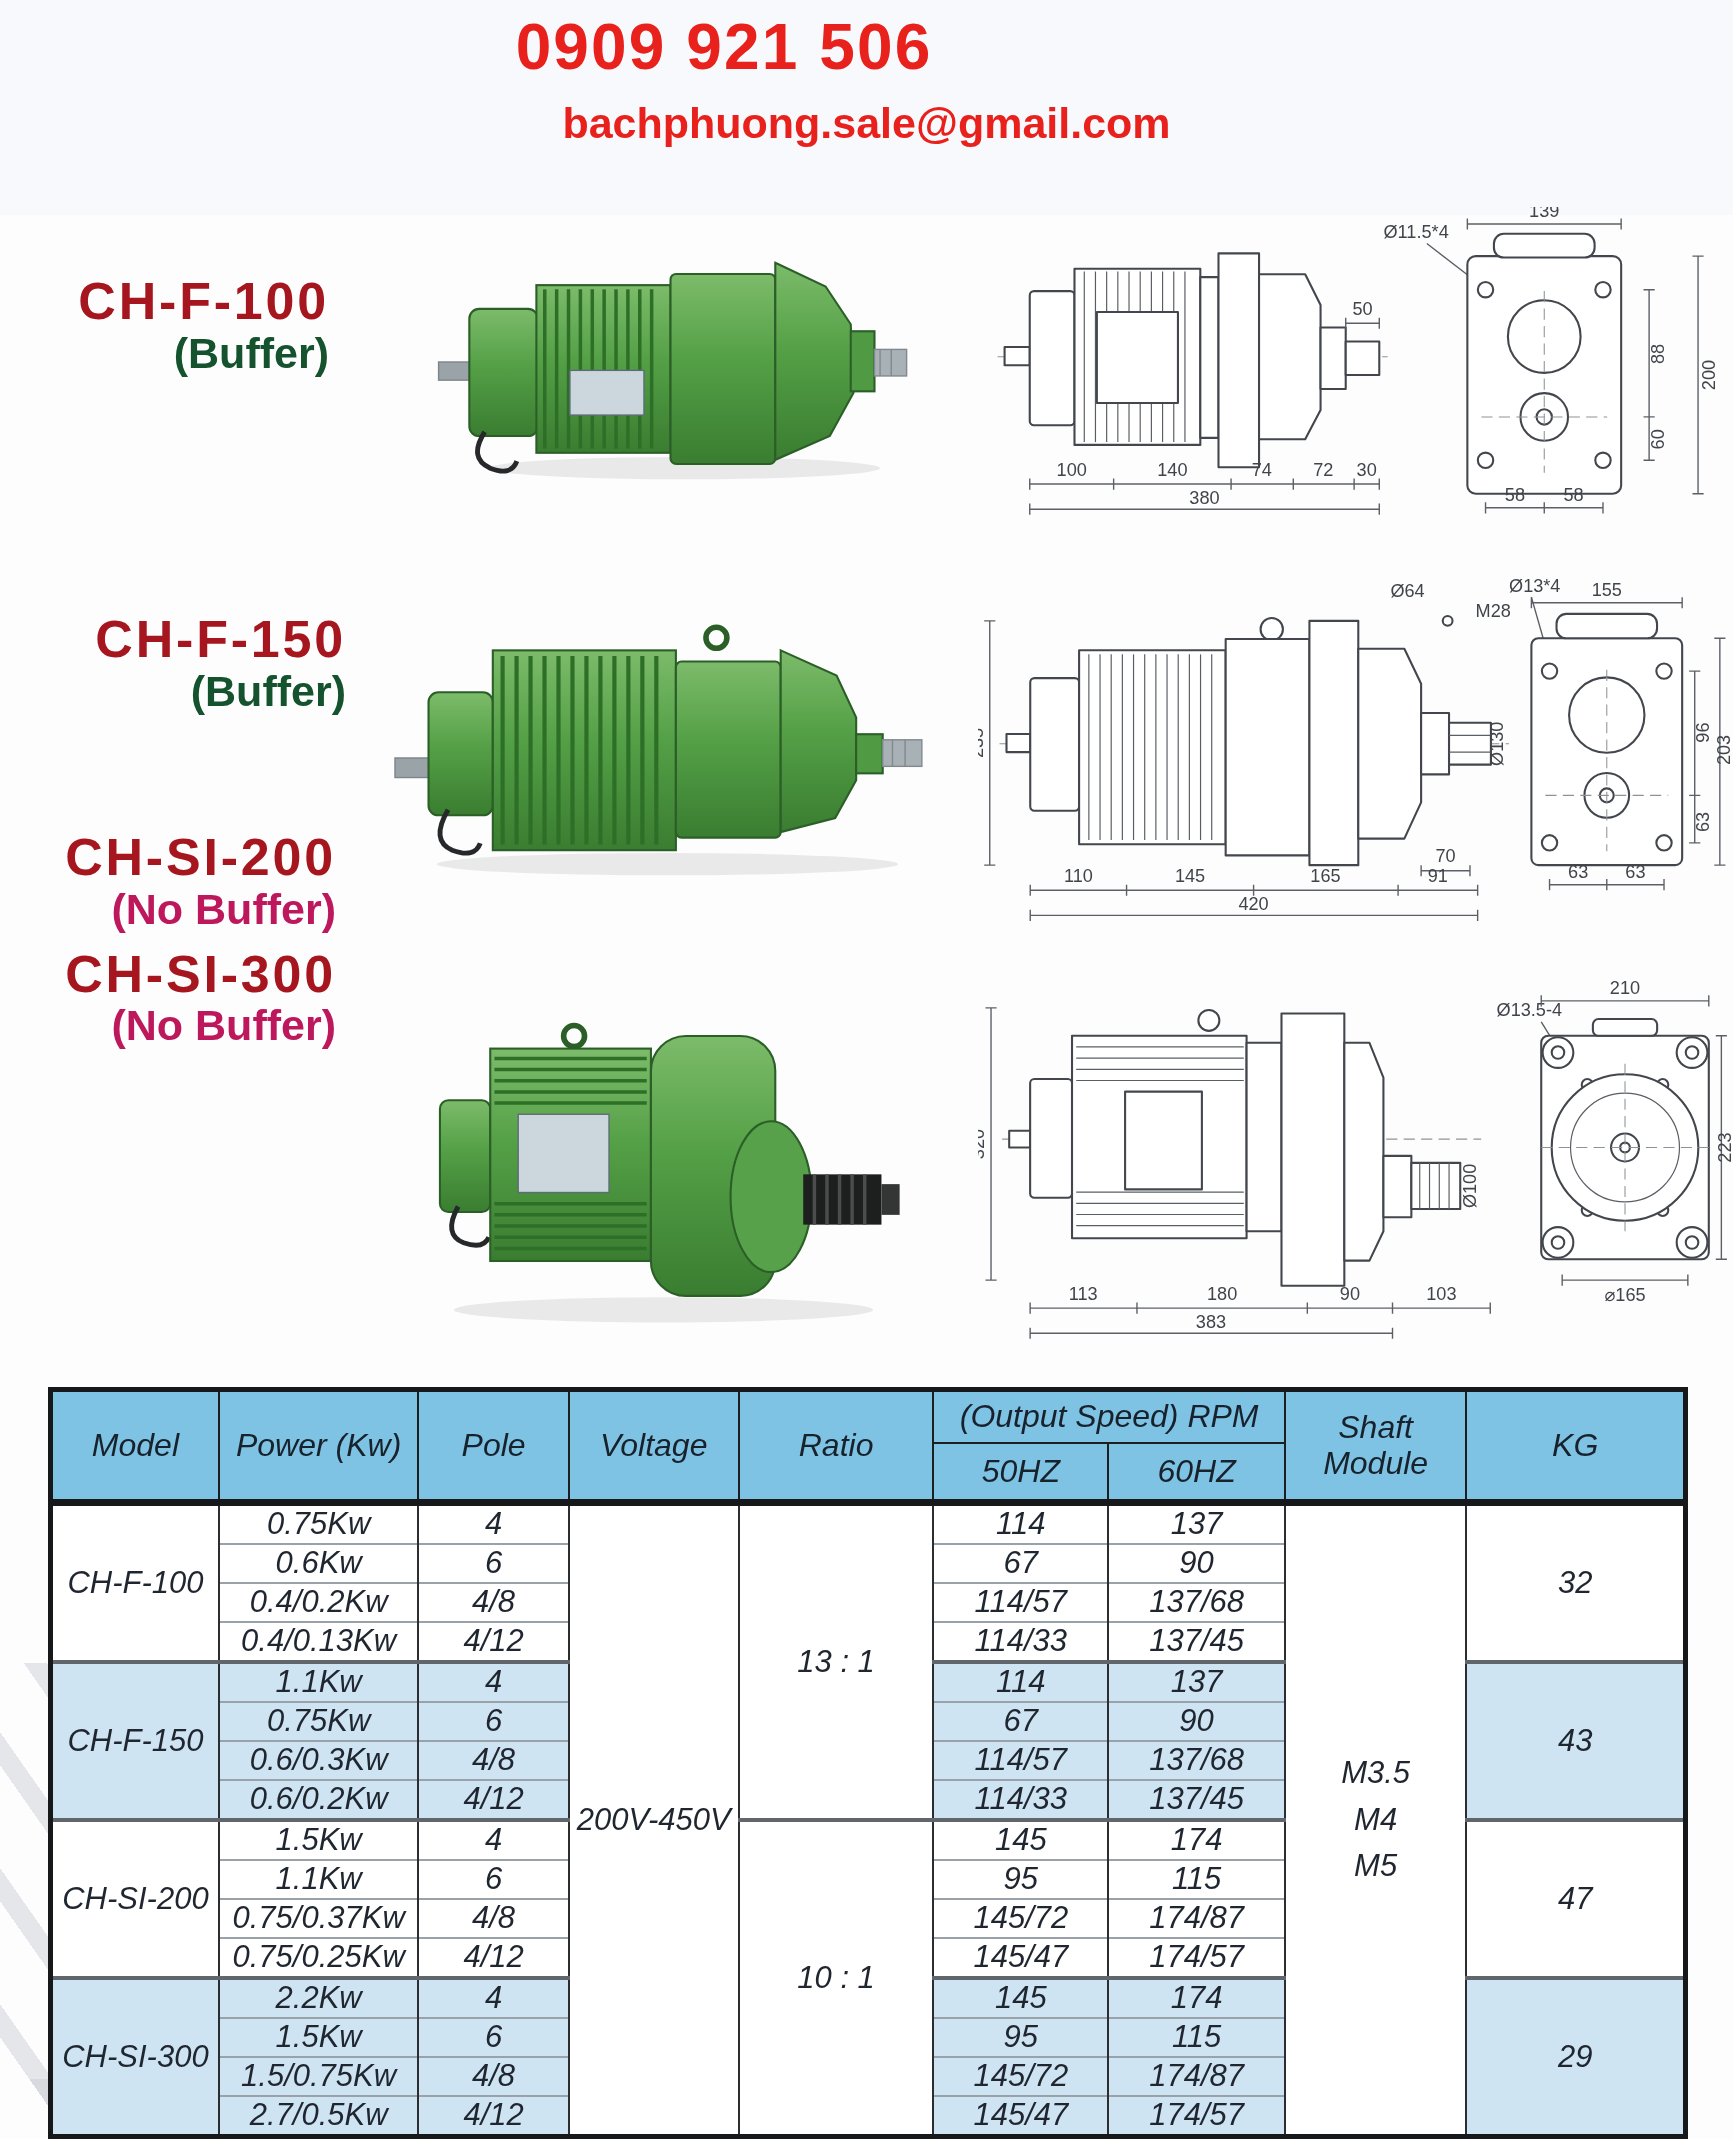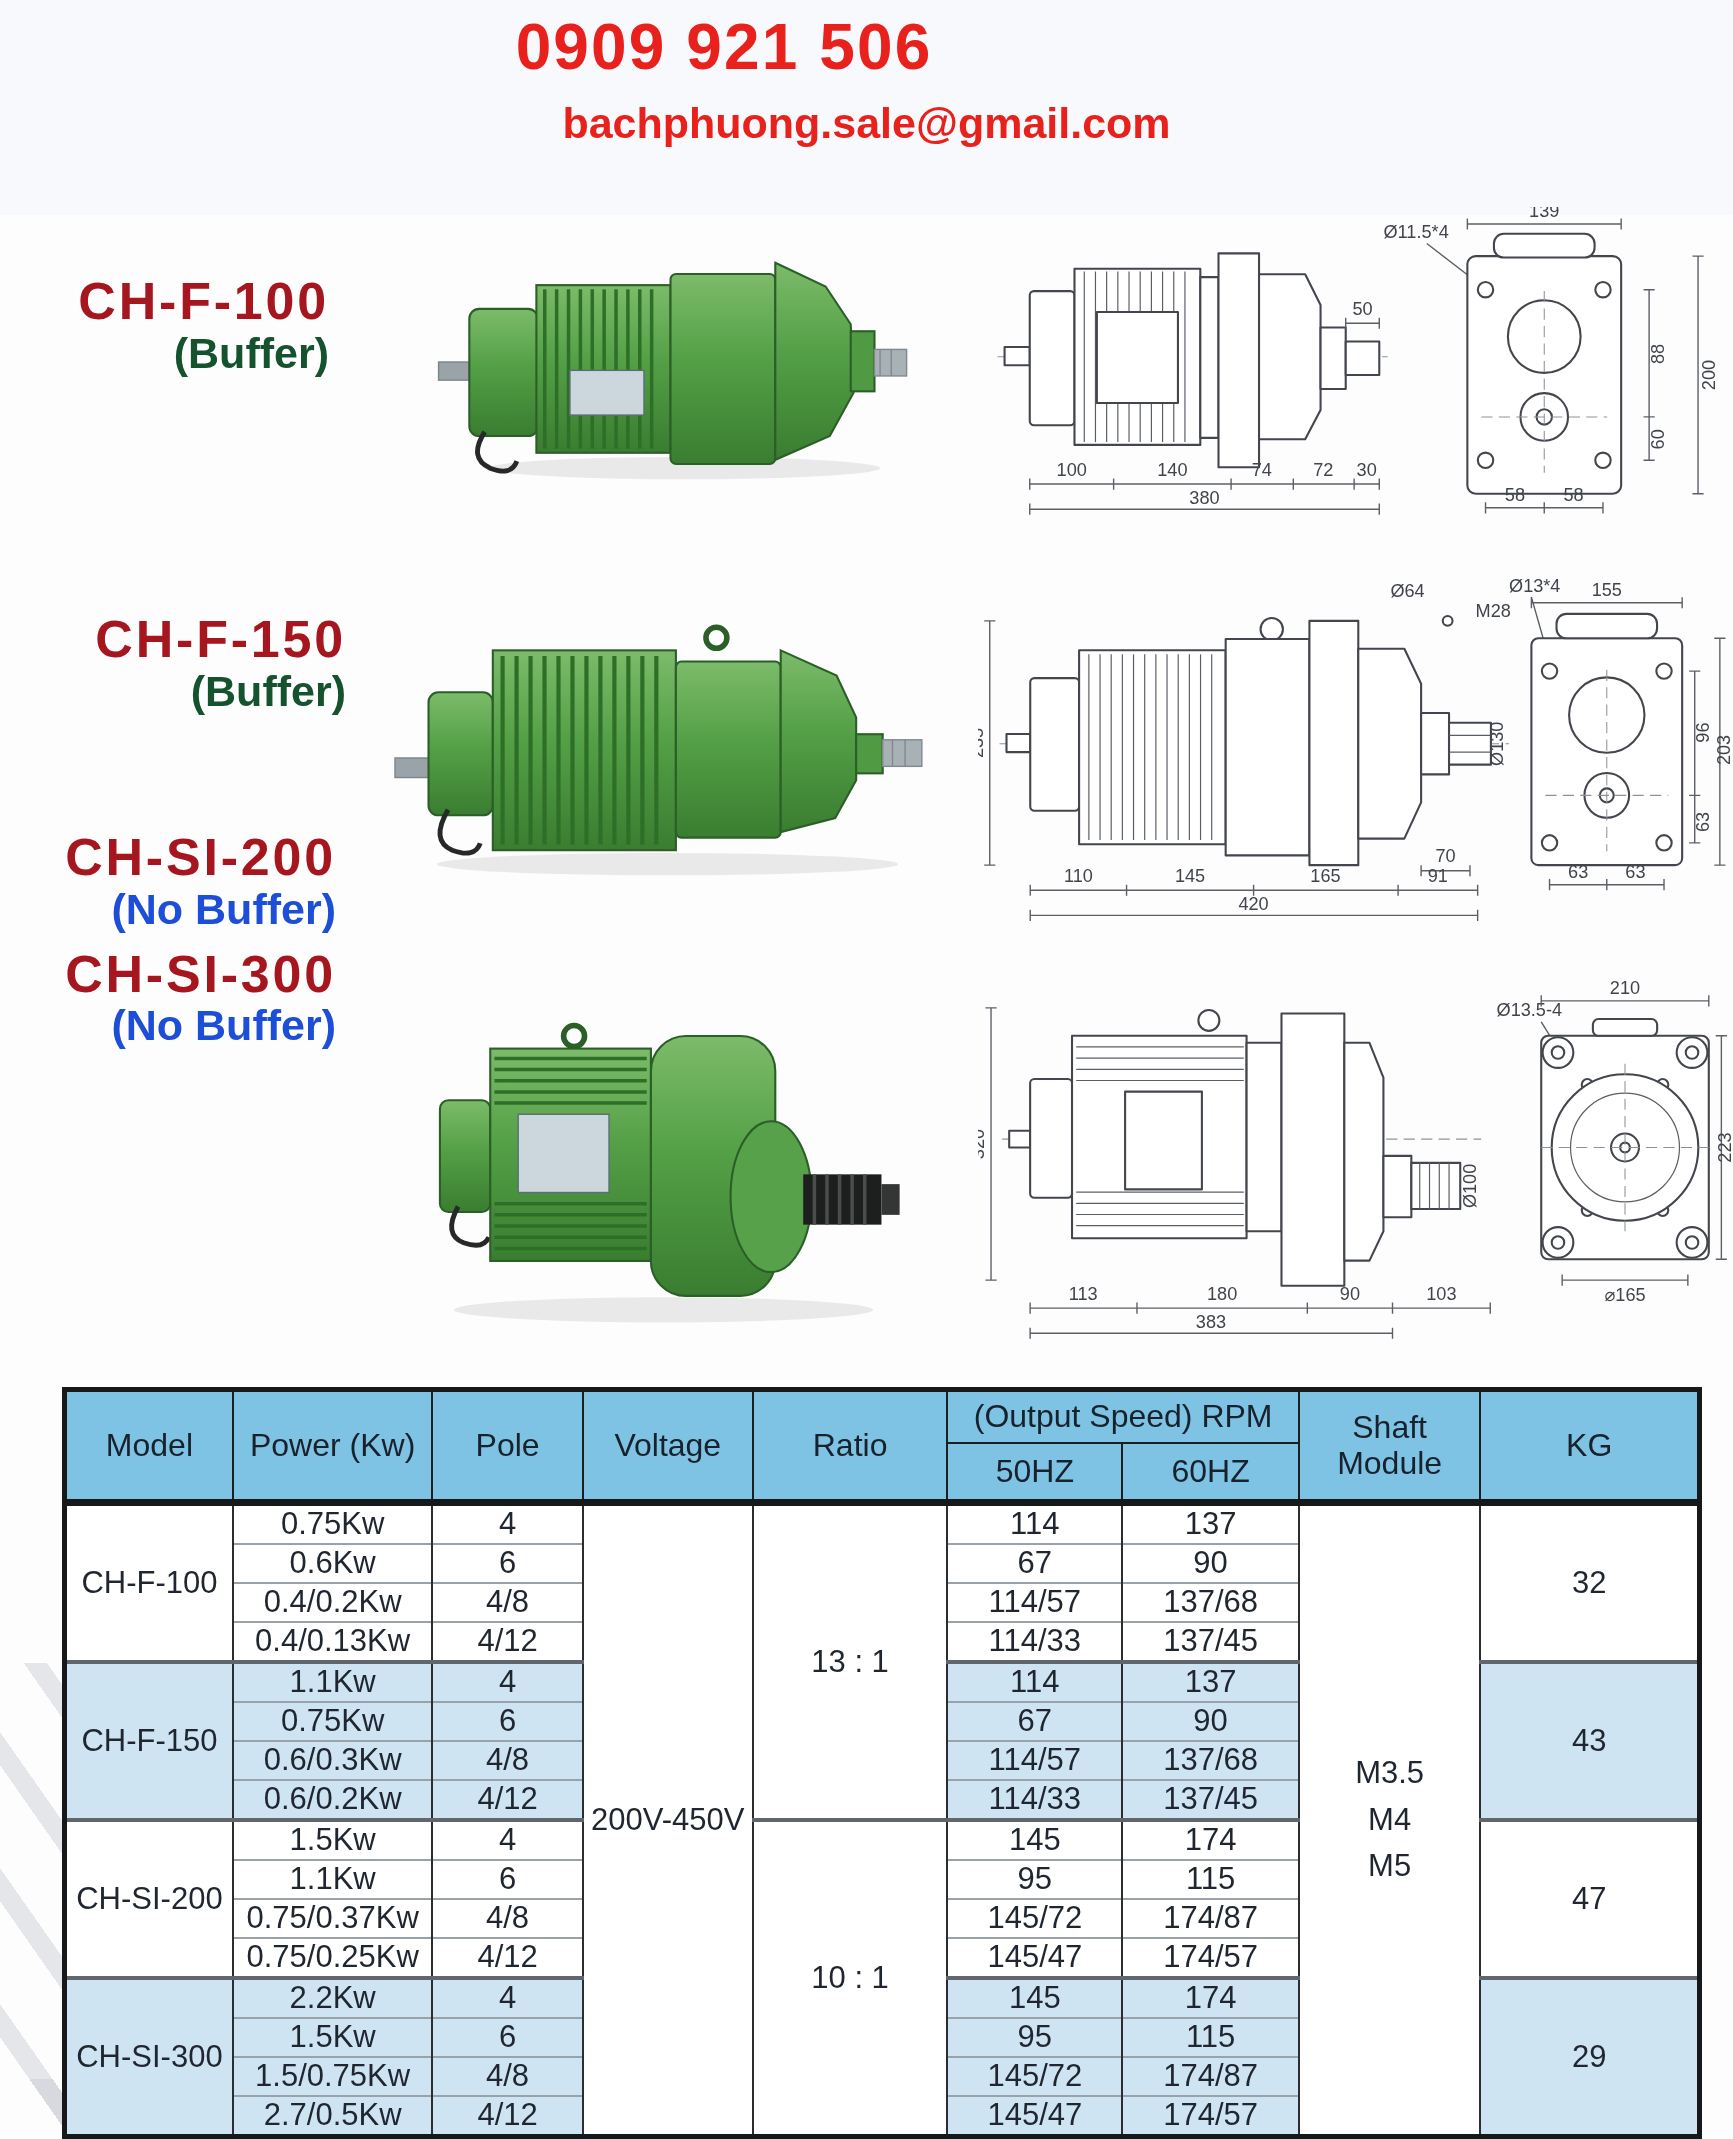--- a/index.html
+++ b/index.html
@@ -15,35 +15,35 @@
 
   .phone{position:absolute;left:0;top:9.8px;width:1448px;text-align:center;
     font-size:64px;font-weight:700;color:#e8211d;letter-spacing:2.1px;}
   .email{position:absolute;left:0;top:99px;width:1733px;text-align:center;
     font-size:43px;font-weight:700;color:#e8211d;}
 
   .plabel{position:absolute;text-align:right;}
   .pmodel{font-size:52px;font-weight:600;color:#a6161f;letter-spacing:2.8px;line-height:1.05;}
   .psub{font-size:43px;font-weight:600;line-height:1.15;}
   .psub.red{color:#14532d;}
-  .psub.blue{color:#1d4ed8;}
+  .psub.blue{color:#be185d;}
 
   .abs{position:absolute;}
   svg text{font-family:"Liberation Sans",sans-serif;}
   .ln{fill:none;stroke:#43474d;stroke-width:3;stroke-linejoin:round;}
   .tn{fill:none;stroke:#5a5e64;stroke-width:1.7;}
   .dm{fill:none;stroke:#5c6066;stroke-width:2;}
   .cl{fill:none;stroke:#8e9298;stroke-width:1.5;stroke-dasharray:16 9;}
   text.dt{font-size:26px;fill:#41454b;}
   .pfill{fill:#ffffff;}
 
   table.spec{
-    position:absolute;left:62px;top:1387px;width:1640px;
+    position:absolute;left:48px;top:1387px;width:1640px;
     border-collapse:collapse;table-layout:fixed;background:#0f172a;
-    font-size:31px;color:#1f2630;
+    font-size:31px;color:#1f2630;font-style:italic;
   }
   table.spec{border:5.6px solid #17181a;}
   table.spec th{
     background:#7fc3e4;font-weight:500;font-size:32px;color:#17222c;
     border-left:2.1px solid #1c1e20;padding:0;line-height:1.12;
   }
   table.spec td{
     border-left:2.1px solid #2b2d30;text-align:center;vertical-align:middle;
     padding:0;height:37px;font-weight:500;background:#ffffff;line-height:1.05;
   }

